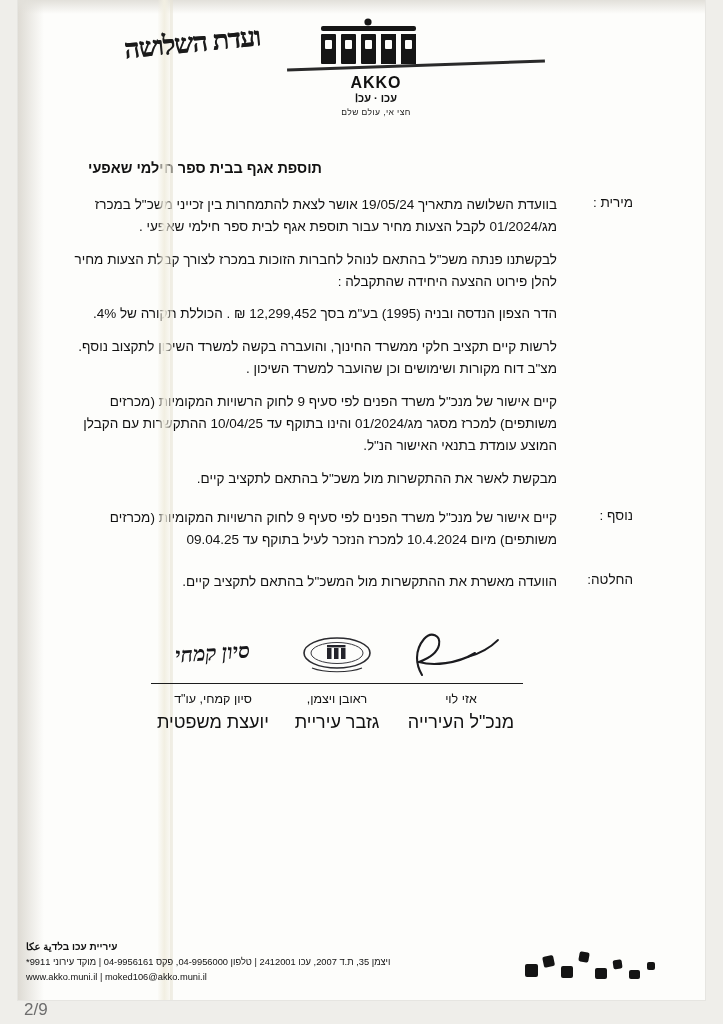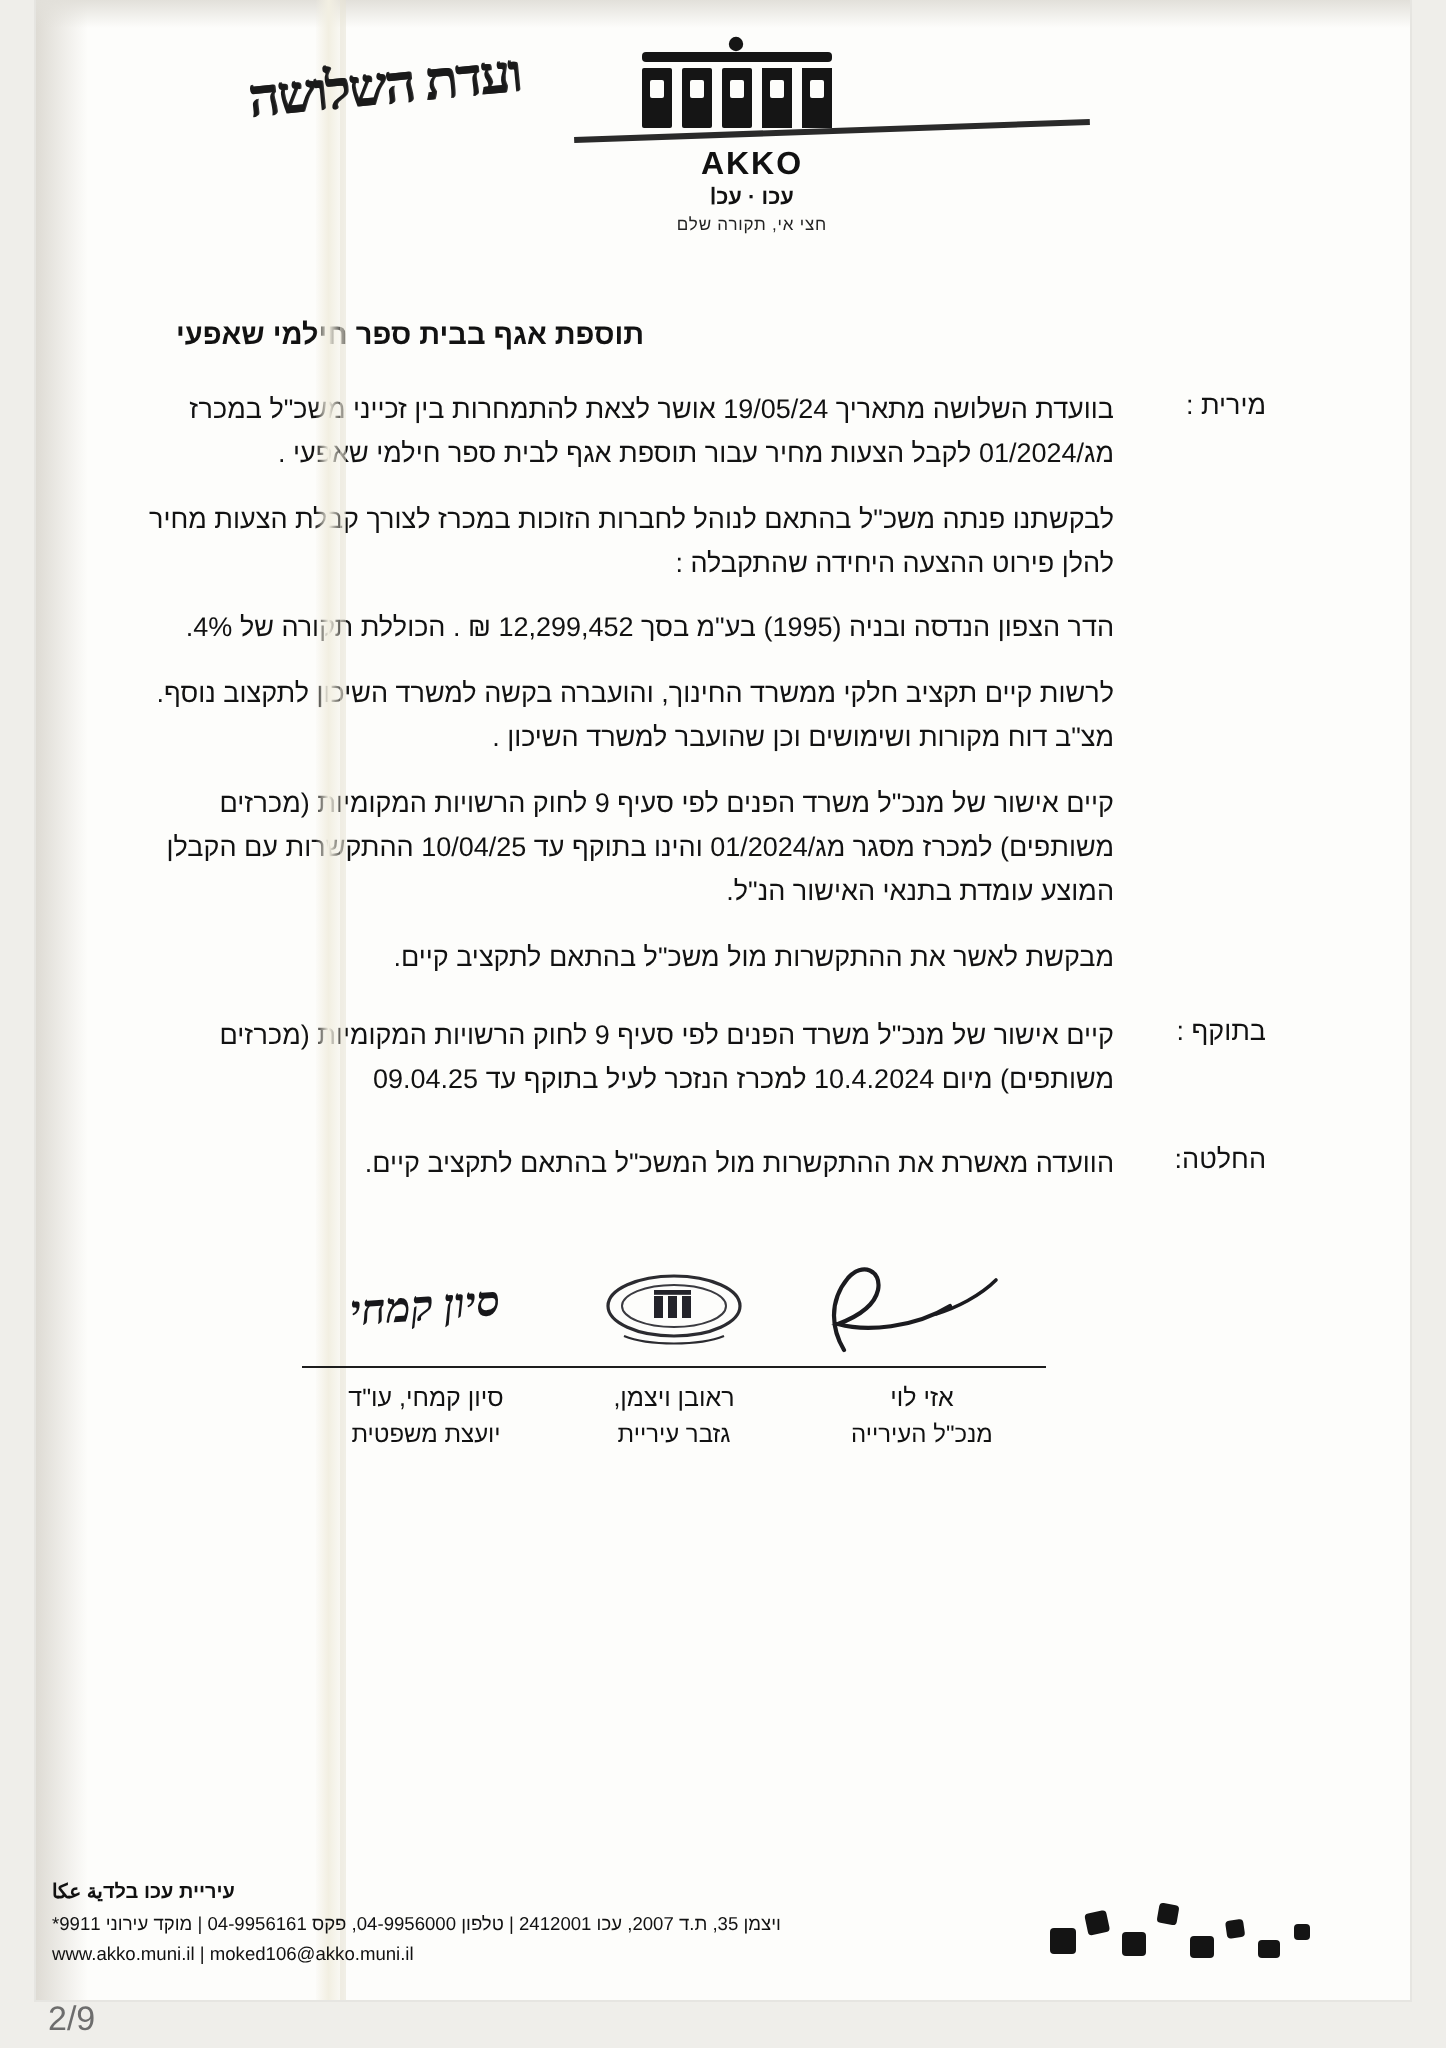--- a/index.html
+++ b/index.html
@@ -188,21 +188,21 @@
     height: 1.4px;
     background: #1d1d1d;
     margin: 0 auto 6px;
   }
   .sig-name {
     font-size: 12.5px;
     line-height: 1.45;
     color: #111;
   }
   .sig-role {
-    font-size: 12px;
+    font-size: 18px;
     line-height: 1.45;
     color: #111;
   }
   .handwrite {
     font-family: "Liberation Serif", serif;
     font-style: italic;
     font-weight: bold;
     font-size: 21px;
     color: #17171a;
     transform: rotate(-4deg);
@@ -278,42 +278,42 @@
               <rect x="8" y="22" width="7" height="9" rx="1"></rect>
               <rect x="28" y="22" width="7" height="9" rx="1"></rect>
               <rect x="48" y="22" width="7" height="9" rx="1"></rect>
               <rect x="68" y="22" width="7" height="9" rx="1"></rect>
               <rect x="88" y="22" width="7" height="9" rx="1"></rect>
             </g>
           </svg>
         </div>
         <div class="logo-name">AKKO</div>
         <div class="logo-name" style="font-size:11px;letter-spacing:0">עכו · עכا</div>
-        <div class="logo-tag">חצי אי, תקורה שלם</div>
+        <div class="logo-tag">חצי אי, עולם שלם</div>
       </div>
     </div>
 
     <div class="doc-body">
 
       <div class="doc-title">תוספת אגף בבית ספר חילמי שאפעי</div>
 
       <div class="row">
         <div class="row-label">מירית :</div>
         <div class="row-content">
           <p class="para">בוועדת השלושה מתאריך 19/05/24 אושר לצאת להתמחרות בין זכייני משכ"ל במכרז מג/01/2024 לקבל הצעות מחיר עבור תוספת אגף לבית ספר חילמי שאפעי .</p>
           <p class="para">לבקשתנו פנתה משכ"ל בהתאם לנוהל לחברות הזוכות במכרז לצורך קבלת הצעות מחיר להלן פירוט ההצעה היחידה שהתקבלה :</p>
           <p class="para">הדר הצפון הנדסה ובניה (1995) בע"מ בסך 12,299,452 ₪ . הכוללת תקורה של 4%.</p>
           <p class="para">לרשות קיים תקציב חלקי ממשרד החינוך, והועברה בקשה למשרד השיכון לתקצוב נוסף. מצ"ב דוח מקורות ושימושים וכן שהועבר למשרד השיכון .</p>
           <p class="para">קיים אישור של מנכ"ל משרד הפנים לפי סעיף 9 לחוק הרשויות המקומיות (מכרזים משותפים) למכרז מסגר מג/01/2024 והינו בתוקף עד 10/04/25 ההתקשרות עם הקבלן המוצע עומדת בתנאי האישור הנ"ל.</p>
           <p class="para">מבקשת לאשר את ההתקשרות מול משכ"ל בהתאם לתקציב קיים.</p>
         </div>
       </div>
 
       <div class="row" style="margin-top:18px">
-        <div class="row-label">בתוקף :</div>
+        <div class="row-label">נוסף :</div>
         <div class="row-content">
           <p class="para">קיים אישור של מנכ"ל משרד הפנים לפי סעיף 9 לחוק הרשויות המקומיות (מכרזים משותפים) מיום 10.4.2024 למכרז הנזכר לעיל בתוקף עד 09.04.25</p>
         </div>
       </div>
 
       <div class="row" style="margin-top:20px">
         <div class="row-label">החלטה:</div>
         <div class="row-content">
           <p class="para">הוועדה מאשרת את ההתקשרות מול המשכ"ל בהתאם לתקציב קיים.</p>
         </div>

